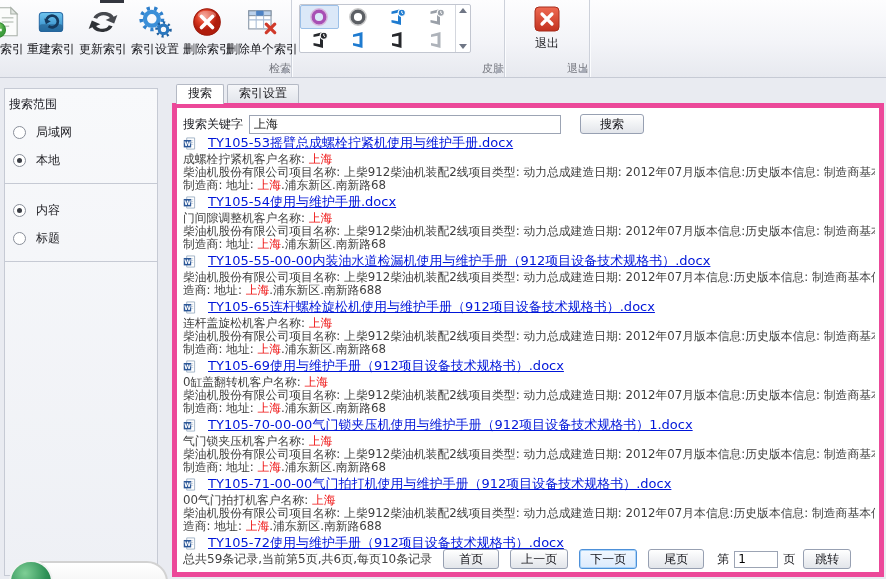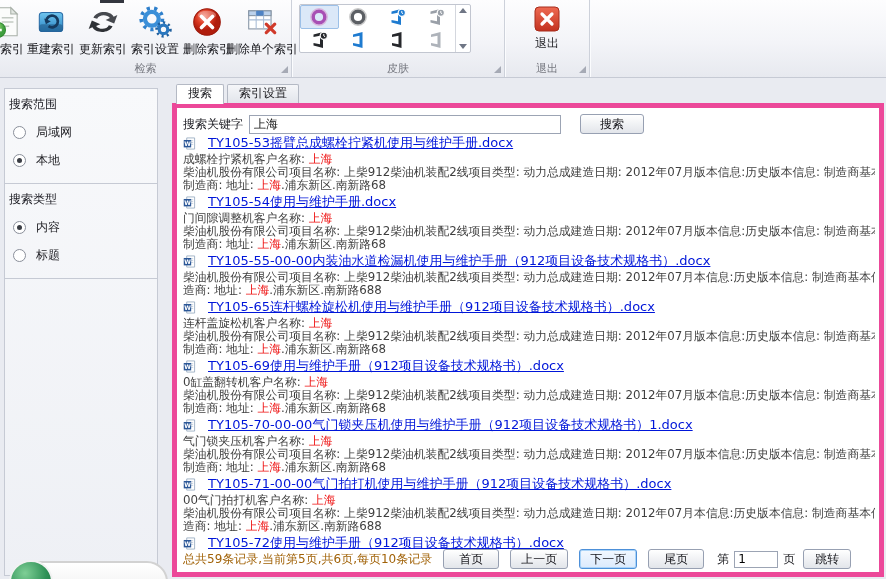--- a/index.html
+++ b/index.html
@@ -15,21 +15,21 @@
   .ribbon {
     position:absolute; top:0; left:0; right:0; height:78px;
     background:linear-gradient(#fdfdfe 0%, #f3f4f8 55%, #e7e9ef 100%);
     border-bottom:1px solid #c6cad4;
     display:flex;
   }
   .titlebar-frag { position:absolute; top:0; left:100px; width:24px; height:3px; background:#33363f; }
   .rgroup { position:relative; height:100%; border-right:1px solid #cdd1da; box-shadow:1px 0 0 #fbfcfe; }
   .rgroup-label {
     position:absolute; bottom:1px; left:0; right:0; height:15px;
-    text-align:center; font-size:11px; color:#75777f; line-height:15px;
+    text-align:right; font-size:11px; color:#75777f; line-height:15px;
   }
   .launcher {
     position:absolute; right:3px; bottom:4px; width:0; height:0;
     border-style:solid; border-width:0 0 7px 7px;
     border-color:transparent transparent #a6aab5 transparent;
   }
   .rbtns { display:flex; align-items:flex-start; padding-top:3px; height:60px; }
   .rbtn {
     display:flex; flex-direction:column; align-items:center;
     padding:2px 4px 0; min-width:52px; cursor:default;
@@ -105,21 +105,21 @@
 
   .results { position:absolute; top:27px; left:6px; right:4px; }
   .res { margin-bottom:2px; }
   .res-title { display:flex; align-items:center; gap:12px; height:16px; margin-bottom:2px; }
   .wicon { width:13px; height:13px; flex:0 0 13px; }
   .res-link { font-size:13px; color:#0016d9; text-decoration:underline; white-space:nowrap; cursor:pointer; }
   .res-line { font-size:11.8px; line-height:13px; color:#3f3f3f; white-space:nowrap; overflow:hidden; }
   .hl { color:#ee1111; }
 
   .footer { position:absolute; bottom:3px; left:6px; right:4px; display:flex; align-items:center; }
-  .summary { font-size:12px; color:#a16207; }
+  .summary { font-size:12px; color:#404040; }
   .pgbtn { min-width:56px; margin-left:11px; }
   .pgbtn.active {
     border-color:#4d90d9;
     box-shadow:0 0 0 1px #aad4f8 inset;
     background:linear-gradient(#f2f8ff,#dbeafc);
   }
   .page-no { margin-left:13px; }
   .page-input {
     width:44px; height:17px; border:1px solid #9ca4b4; font-size:12px;
     padding:0 3px; margin:0 5px; font-family:inherit;
@@ -325,21 +325,20 @@
     <div class="radio-row">
       <span class="radio"></span>
       <span>局域网</span>
     </div>
     <div class="radio-row">
       <span class="radio checked"></span>
       <span>本地</span>
     </div>
   </div>
   <div class="side-sec">
-    <div class="side-title">搜索类型</div>
     <div class="radio-row">
       <span class="radio checked"></span>
       <span>内容</span>
     </div>
     <div class="radio-row">
       <span class="radio"></span>
       <span>标题</span>
     </div>
   </div>
 </div>

